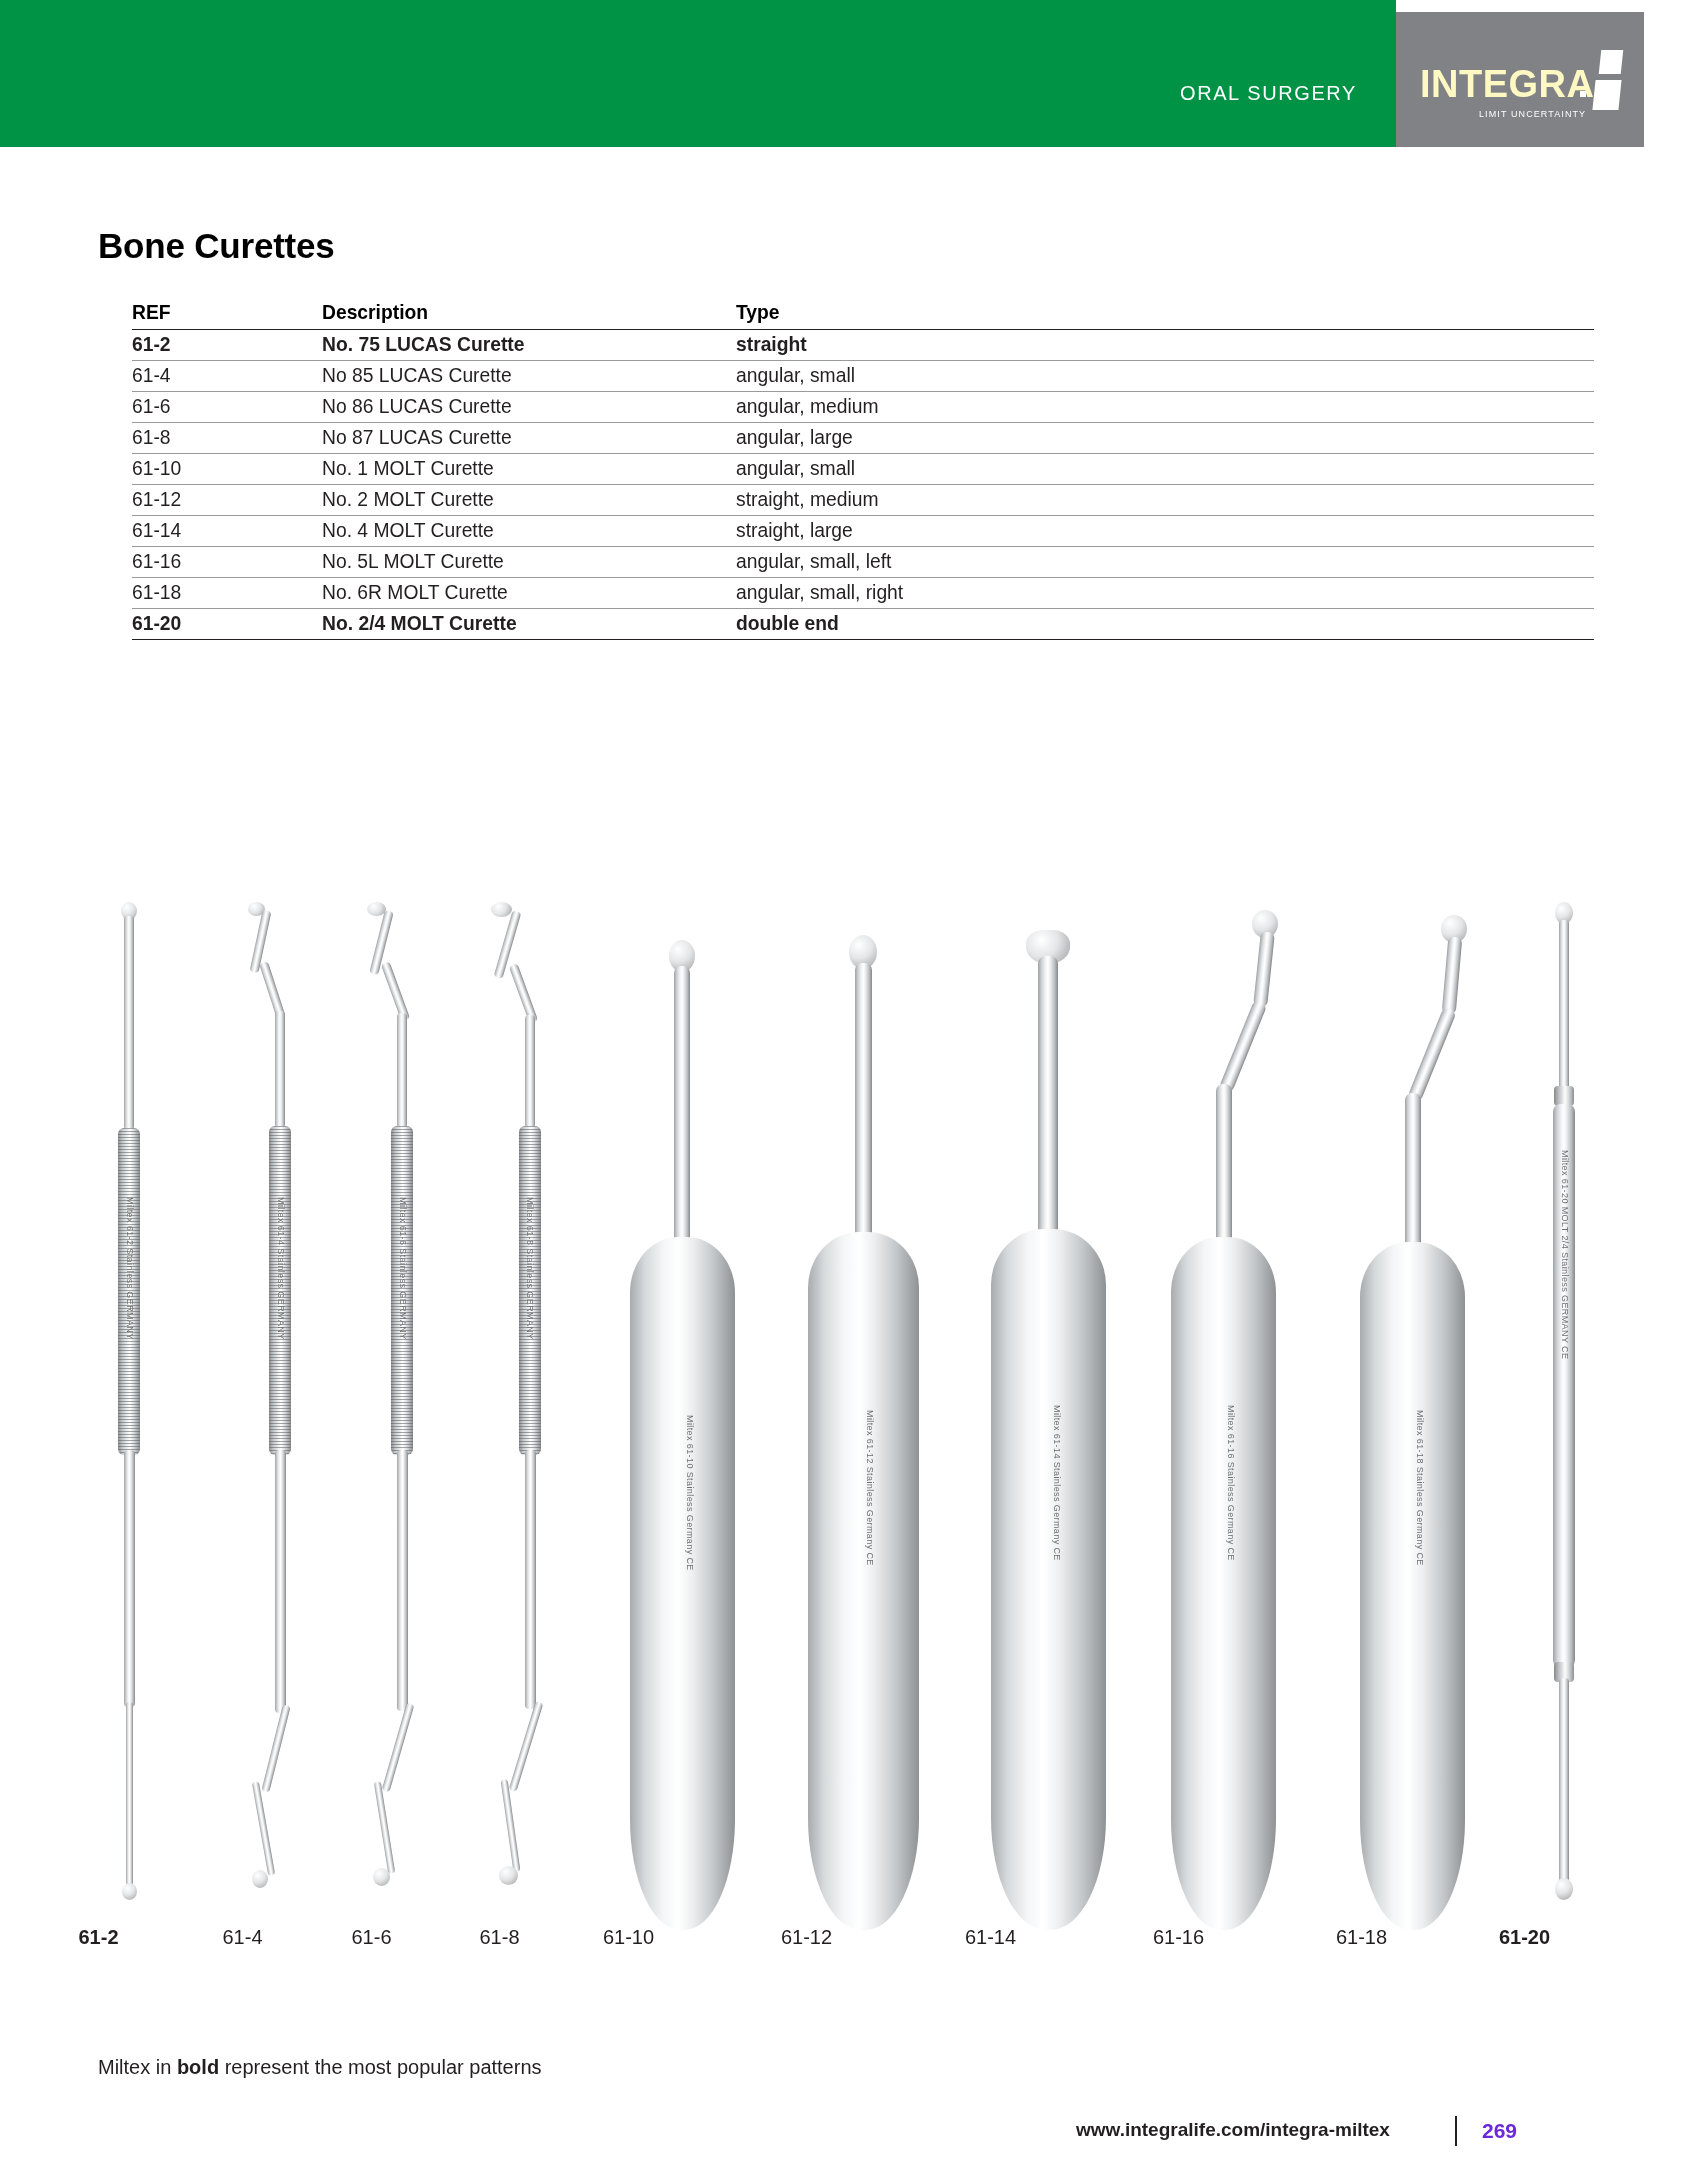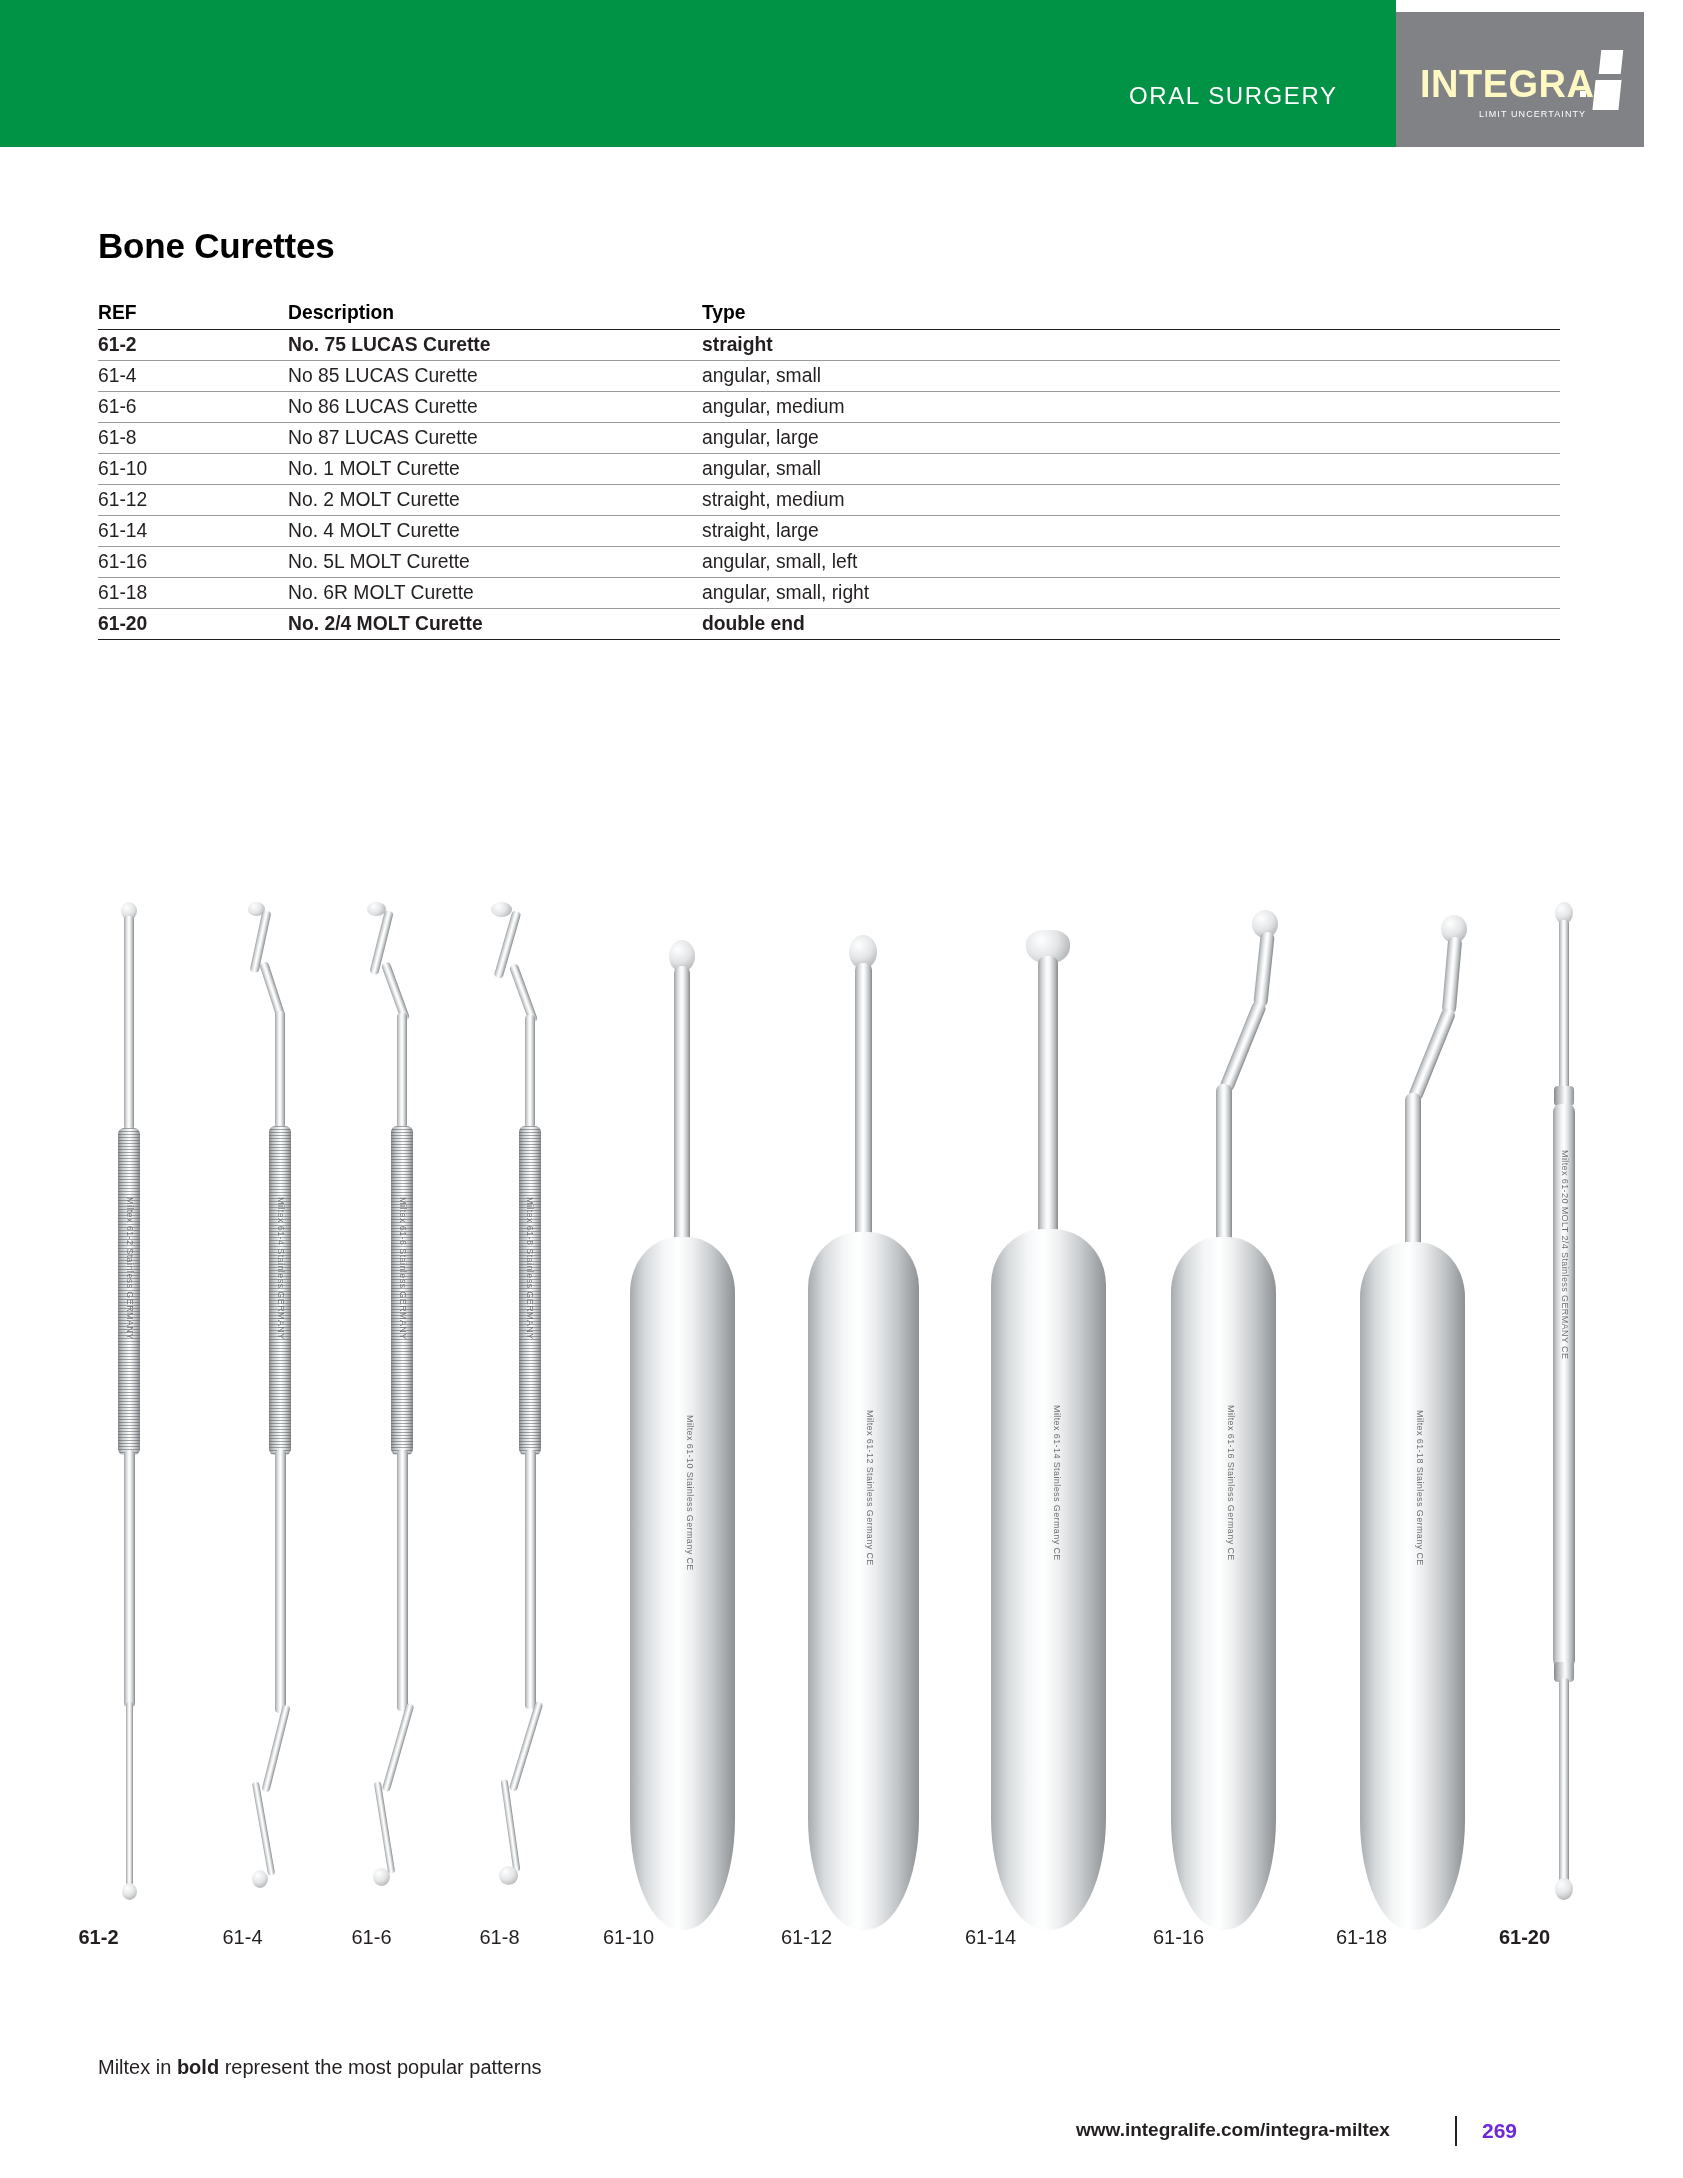--- a/index.html
+++ b/index.html
@@ -30,22 +30,23 @@
     left: 0;
     width: 1396px;
     height: 147px;
     background: #009245;
   }
   .section-title {
     position: absolute;
     top: 82px;
     left: 1129px;
     width: 228px;
+    text-align: right;
     color: #ffffff;
-    font-size: 24px;
+    font-size: 20px;
     letter-spacing: 1.6px;
     font-family: "Liberation Sans", sans-serif;
   }
   .logo-box {
     position: absolute;
     top: 12px;
     left: 1396px;
     width: 248px;
     height: 135px;
     background: #808285;
@@ -118,20 +119,21 @@
   .table-wrap {
     position: absolute;
     top: 302px;
     left: 98px;
     width: 1462px;
   }
   table.spec {
     border-collapse: collapse;
     width: 1462px;
     font-size: 19.3px;
+    margin-left: 34px;
   }
   table.spec th {
     text-align: left;
     font-weight: bold;
     font-size: 19.3px;
     padding: 0 0 5px 0;
     border-bottom: 1.4px solid #231f20;
     color: #000;
   }
   table.spec td {

